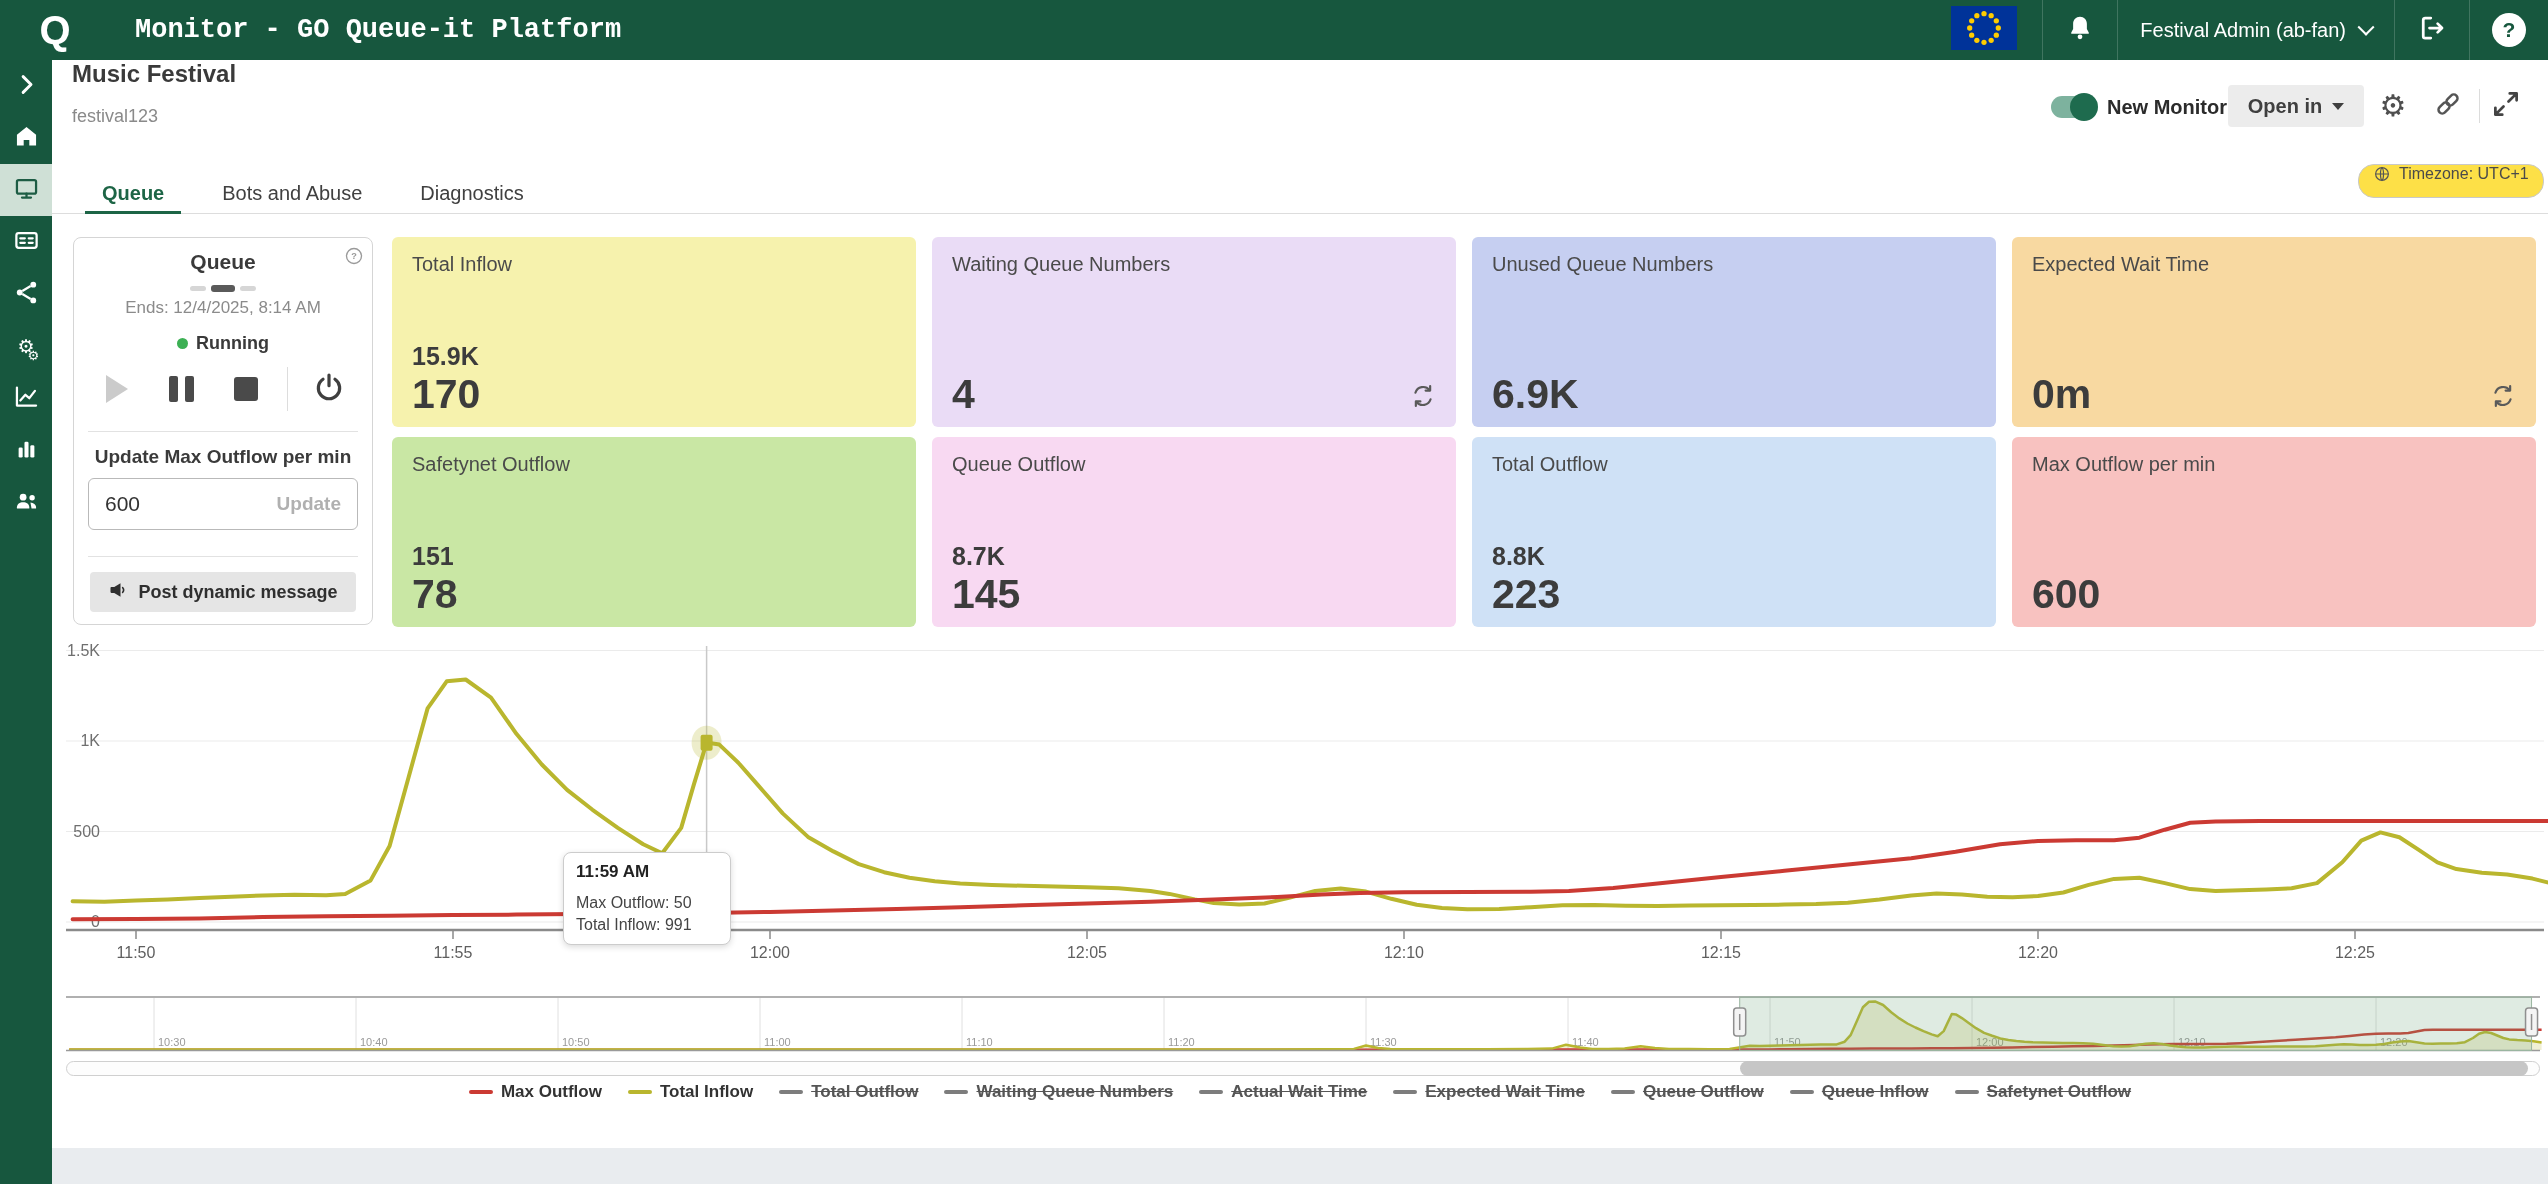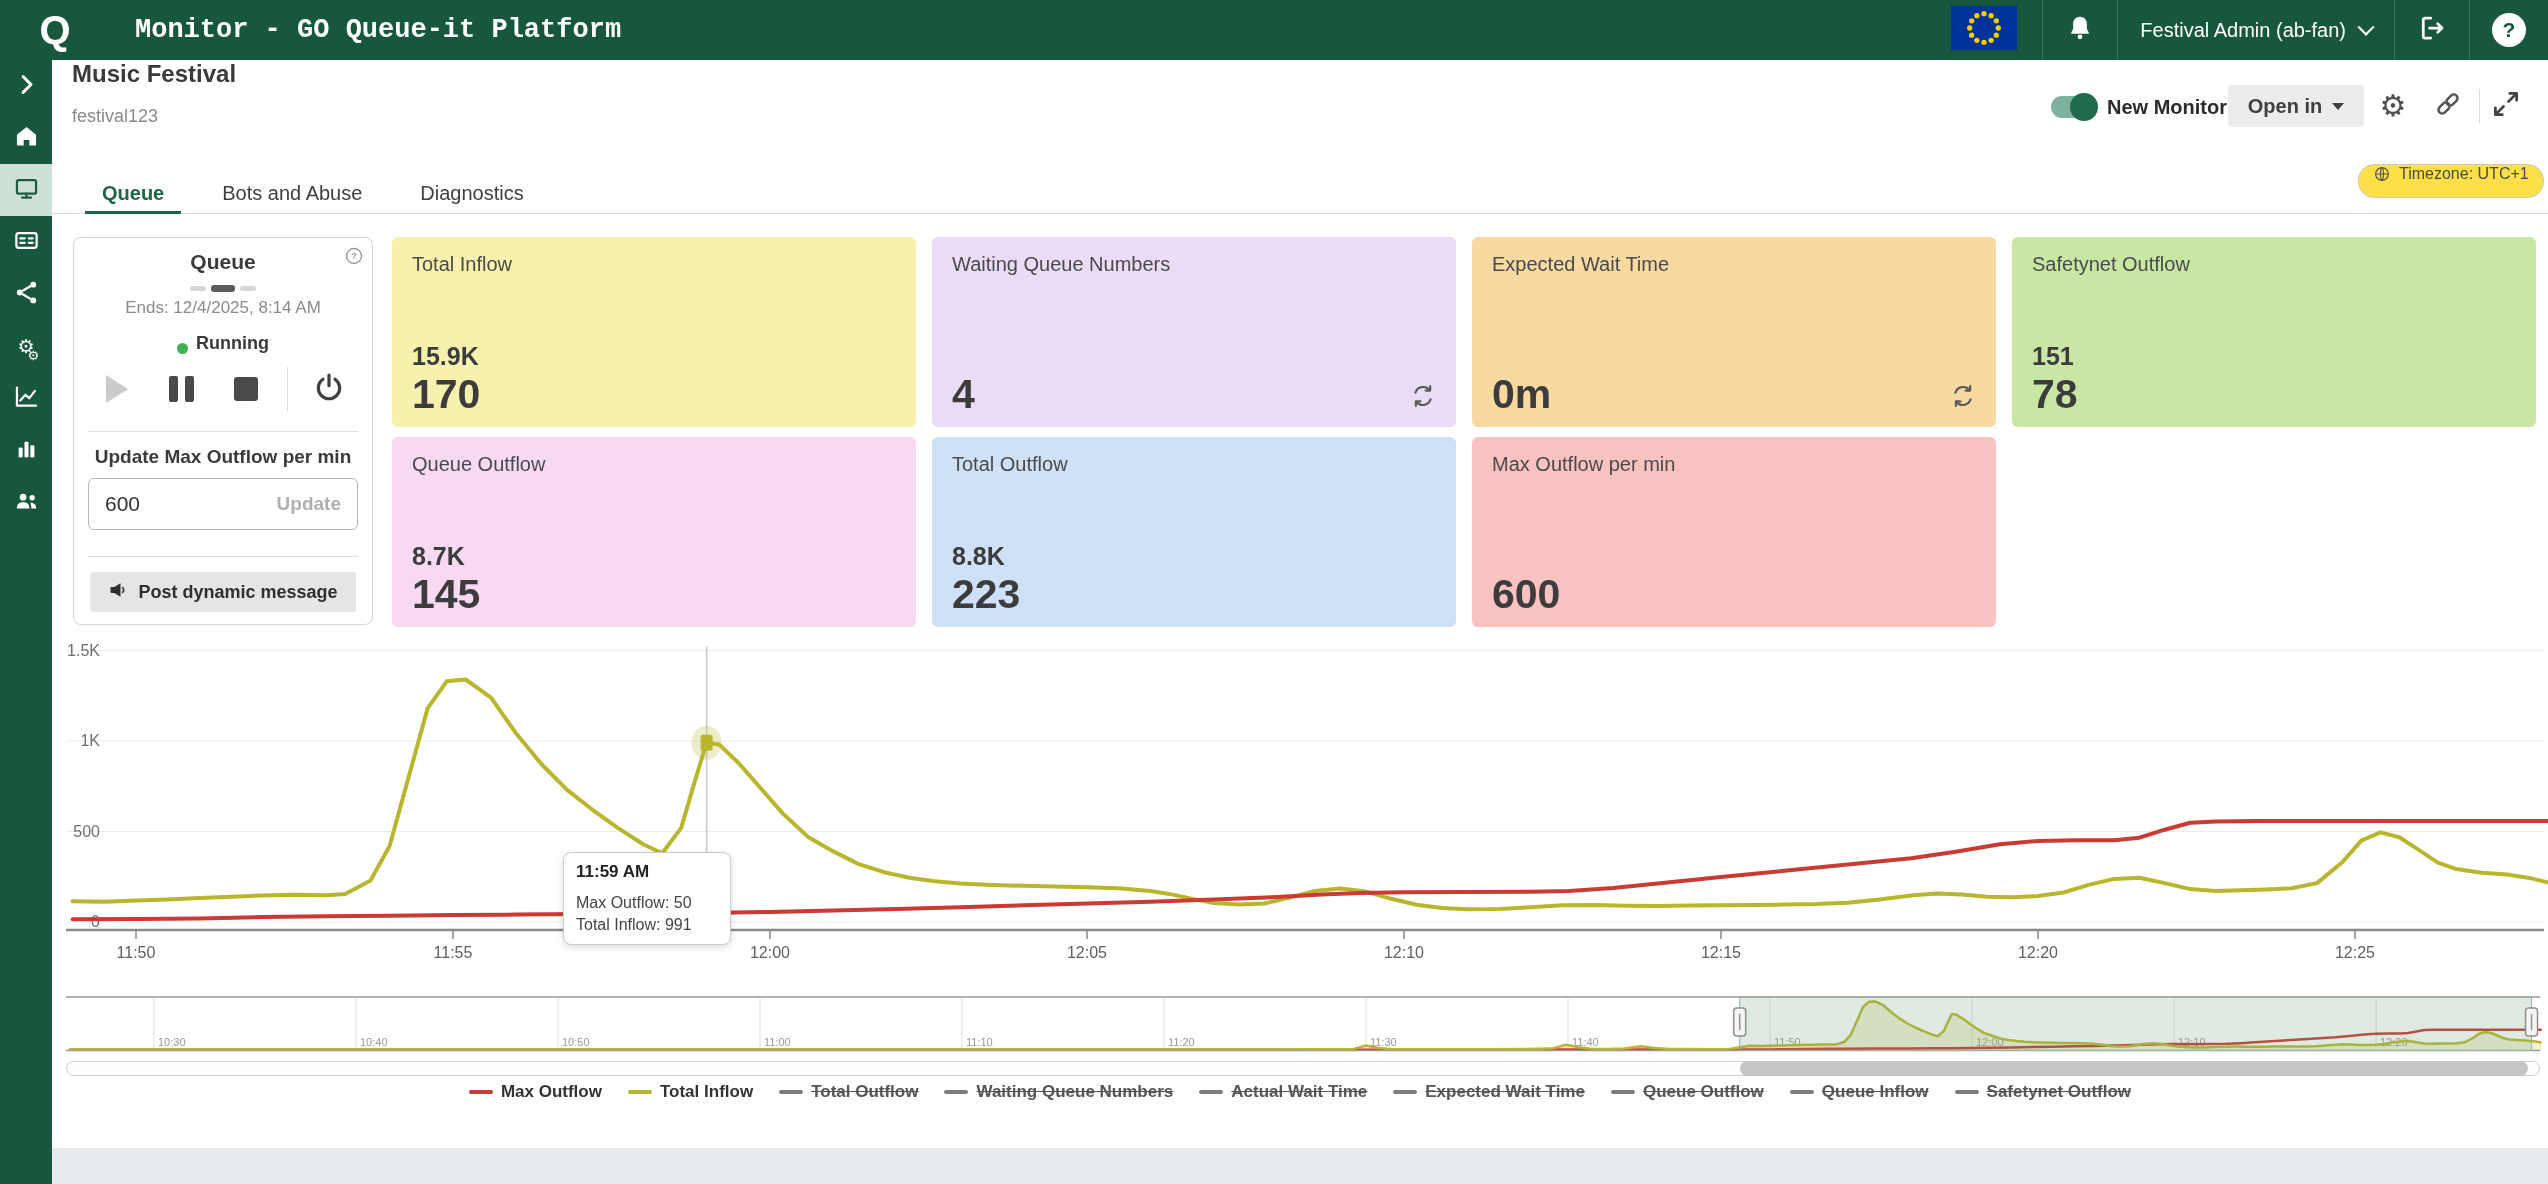--- a/index.html
+++ b/index.html
@@ -64,21 +64,21 @@
 
   
   .qp{position:absolute;left:21px;top:177px;width:300px;height:388px;border:1px solid #d5d5d5;
       border-radius:8px;background:#fff;box-sizing:border-box;}
   .qp-title{position:absolute;left:0;right:0;top:12px;text-align:center;font-size:21px;font-weight:bold;color:#3a3a3a;}
   .qp-help{position:absolute;right:8px;top:8px;width:20px;height:20px;cursor:pointer;}
   .qp-seg{position:absolute;left:0;right:0;top:47px;display:flex;align-items:center;justify-content:center;gap:5px;}
   .seg-s{width:16px;height:5px;border-radius:3px;background:#d6d6d6;}
   .seg-l{width:24px;height:7px;border-radius:3px;background:#5a5a5a;}
   .qp-ends{position:absolute;left:0;right:0;top:60px;text-align:center;font-size:17px;color:#8b8b8b;}
-  .qp-status{position:absolute;left:0;right:0;top:95px;display:flex;align-items:flex-end;justify-content:center;
+  .qp-status{position:absolute;left:0;right:0;top:95px;display:flex;align-items:center;justify-content:center;
              gap:8px;font-size:18px;font-weight:bold;color:#3a3a3a;}
   .dot-green{width:11px;height:11px;border-radius:50%;background:#3cb054;}
   .qp-controls{position:absolute;left:20px;right:20px;top:128px;height:46px;display:flex;
                align-items:center;justify-content:space-between;}
   .qc-btn{width:46px;height:46px;display:flex;align-items:center;justify-content:center;cursor:pointer;}
   .play-tri{width:0;height:0;border-top:14px solid transparent;border-bottom:14px solid transparent;
             border-left:22px solid #cbcbcb;}
   .pause-bars{display:flex;gap:7px;}
   .pause-bars div{width:9px;height:26px;background:#4a4a4a;border-radius:2px;}
   .stop-sq{width:24px;height:24px;background:#4a4a4a;border-radius:3px;}
@@ -372,20 +372,26 @@
           <div class="card-label">Waiting Queue Numbers</div>
           <div class="card-vals">
             <div class="card-primary">4</div>
           </div>
           <div class="card-refresh"><span><svg viewBox="0 0 24 24" width="26" height="26" fill="none" stroke="#5a5a5a" stroke-width="2" stroke-linecap="round" stroke-linejoin="round">
                 <path d="M5 9a7.5 7.5 0 0 1 13-2.5"></path>
                 <polyline points="18.6,2.8 18.6,7 14.4,7"></polyline>
                 <path d="M19 15a7.5 7.5 0 0 1-13 2.5"></path>
                 <polyline points="5.4,21.2 5.4,17 9.6,17"></polyline>
               </svg></span></div>
+        </div>
+        <div class="card" style="background: rgb(198, 207, 241);">
+          <div class="card-label">Unused Queue Numbers</div>
+          <div class="card-vals">
+            <div class="card-primary">6.9K</div>
+          </div>
         </div>
         <div class="card" style="background: rgb(248, 217, 161);">
           <div class="card-label">Expected Wait Time</div>
           <div class="card-vals">
             <div class="card-primary">0m</div>
           </div>
           <div class="card-refresh"><span><svg viewBox="0 0 24 24" width="26" height="26" fill="none" stroke="#5a5a5a" stroke-width="2" stroke-linecap="round" stroke-linejoin="round">
                 <path d="M5 9a7.5 7.5 0 0 1 13-2.5"></path>
                 <polyline points="18.6,2.8 18.6,7 14.4,7"></polyline>
                 <path d="M19 15a7.5 7.5 0 0 1-13 2.5"></path>

